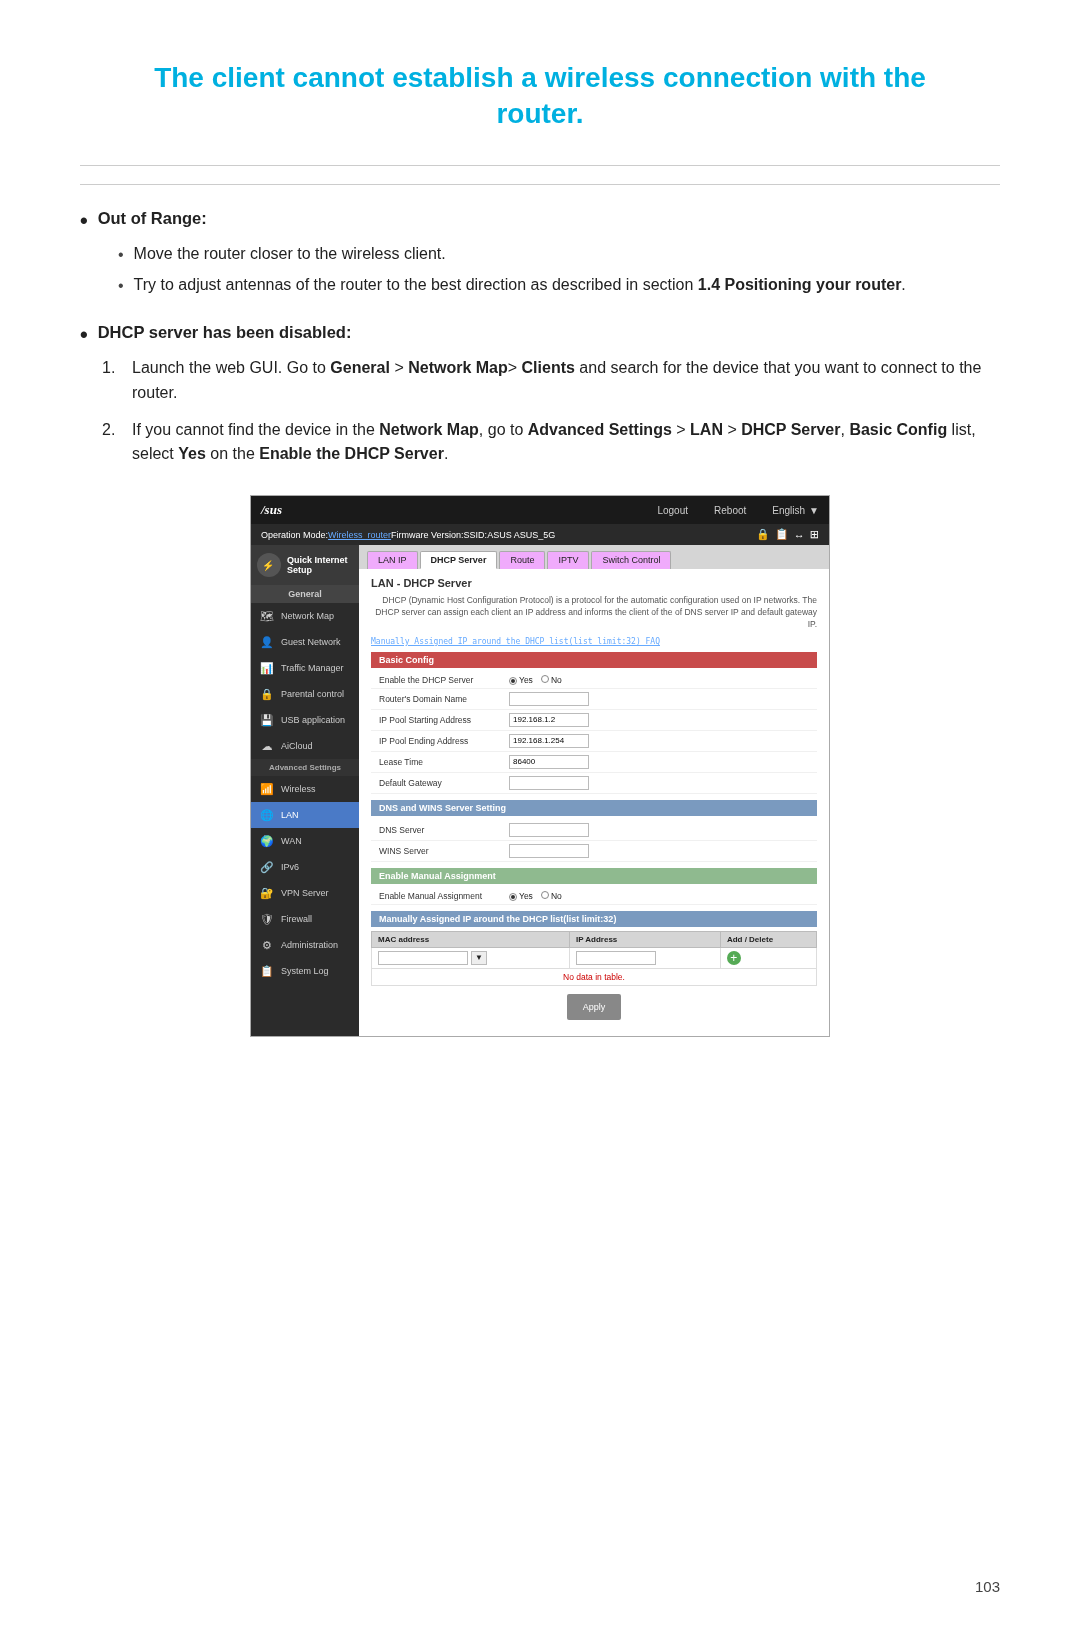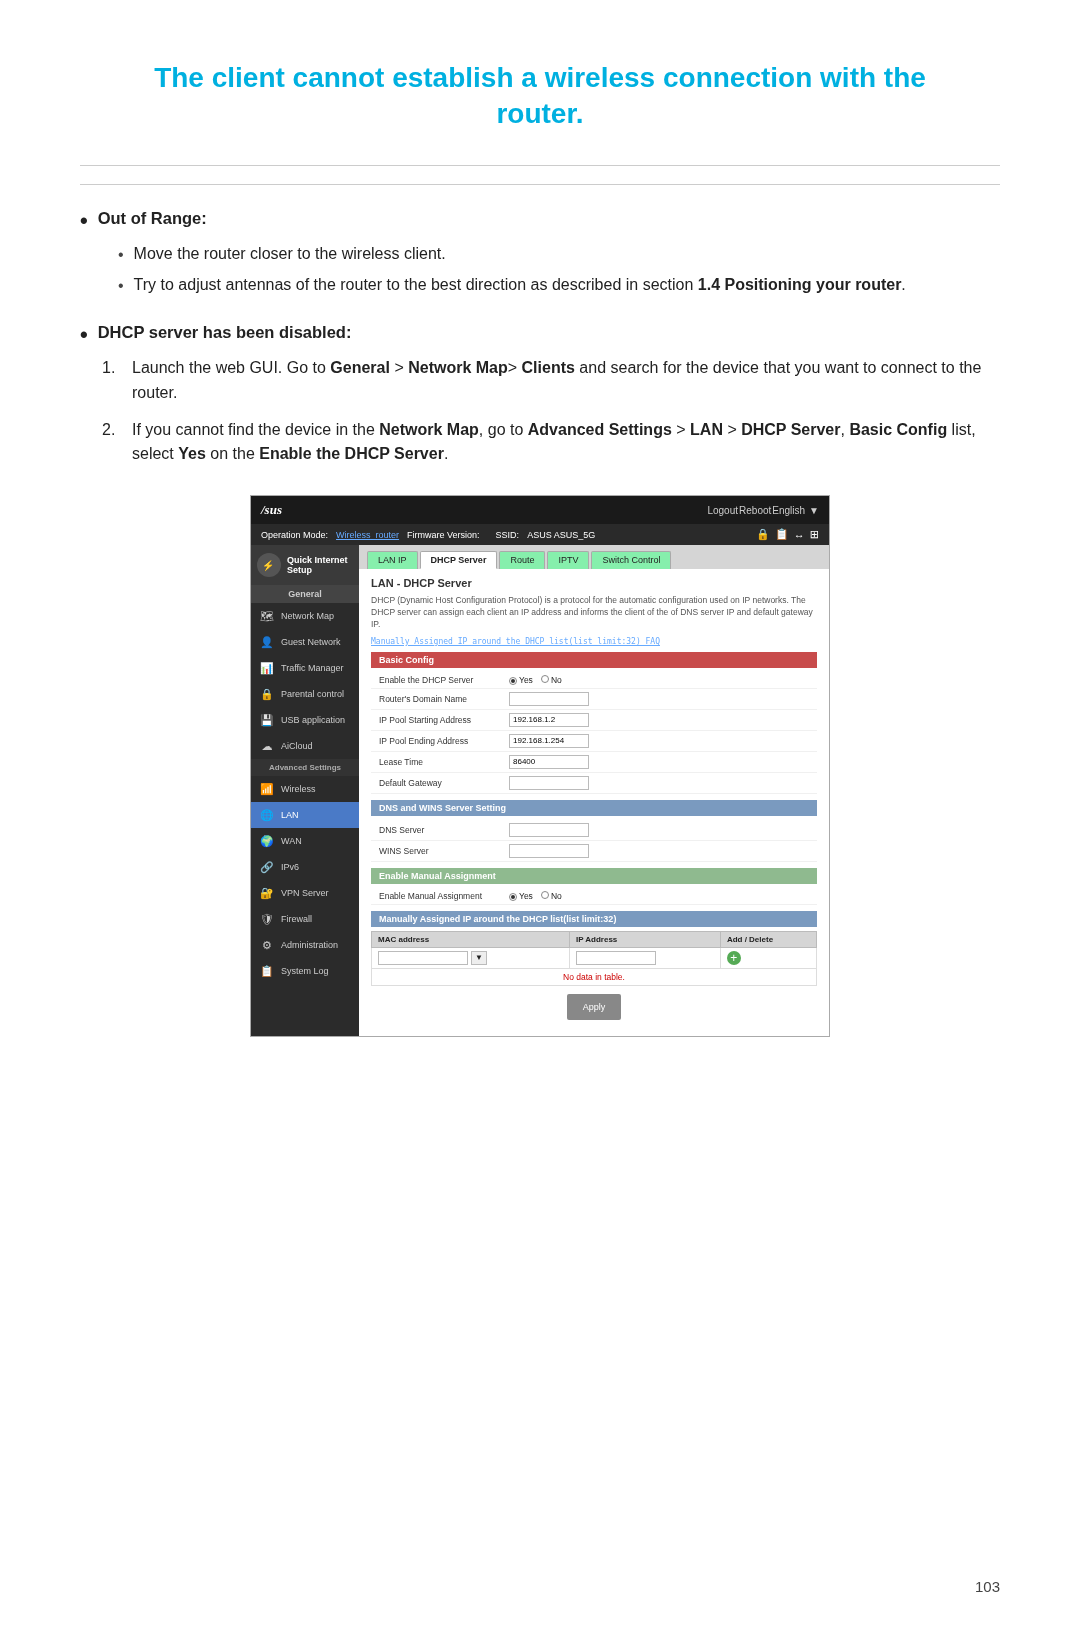--- a/index.html
+++ b/index.html
@@ -128,21 +128,21 @@
     .asus-logo {
       color: #fff;
       font-size: 13px;
       font-style: italic;
       font-weight: bold;
       font-family: serif;
     }
 
     .router-header-right {
       display: flex;
-      gap: 1px;
+      gap: 26px;
       align-items: flex-start;
     }
 
     .router-header-btn {
       color: #ccc;
       font-size: 10px;
       background: none;
       border: none;
       cursor: pointer;
     }
@@ -155,21 +155,20 @@
       gap: 4px;
     }
 
     .router-op-bar {
       background: #2a2a2a;
       color: #bbb;
       font-size: 9px;
       padding: 4px 10px;
       display: flex;
       align-items: center;
-      gap: 8px;
     }
 
     .router-op-bar span { color: #fff; }
     .router-op-bar .link { color: #6af; text-decoration: underline; }
 
     .router-icons {
       margin-left: auto;
       display: flex;
       gap: 5px;
       color: #ccc;
@@ -264,21 +263,21 @@
     }
 
     .main-tabs {
       background: #d5d5d5;
       display: flex;
       padding: 6px 8px 0 8px;
       gap: 2px;
     }
 
     .main-tab {
-      background: #86efac;
+      background: #f0abfc;
       border: 1px solid #aaa;
       border-bottom: none;
       padding: 3px 10px;
       font-size: 9px;
       cursor: pointer;
       border-radius: 2px 2px 0 0;
     }
 
     .main-tab.active {
       background: #fff;
@@ -296,20 +295,21 @@
       font-weight: bold;
       color: #333;
       margin-bottom: 6px;
     }
 
     .description-text {
       font-size: 8.5px;
       color: #555;
       line-height: 1.4;
       margin-bottom: 6px;
+      text-align: right;
     }
 
     .link-text {
       color: #6af;
       text-decoration: underline;
       font-size: 8px;
       font-family: monospace;
     }
 
     .section-header-bar {

